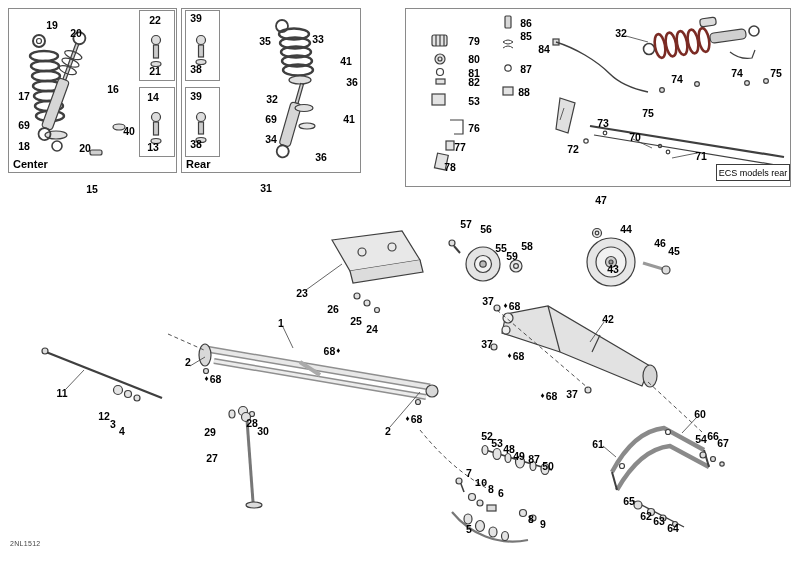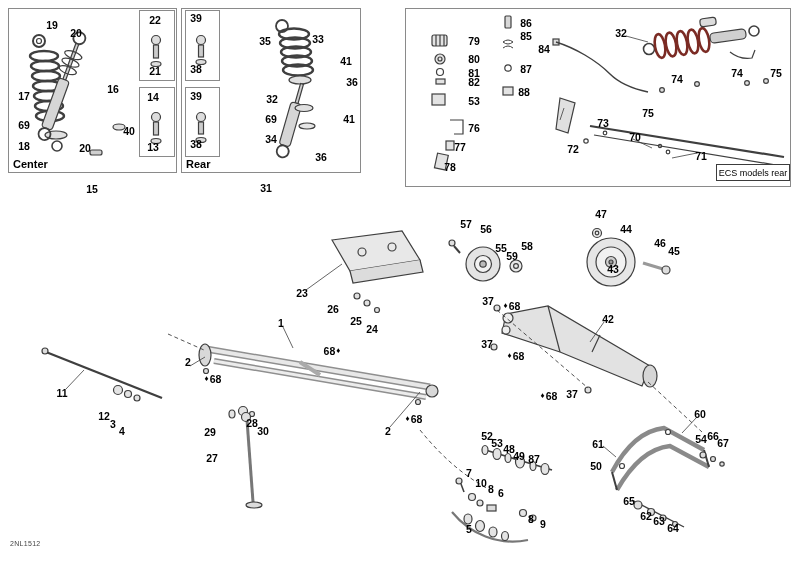--- a/index.html
+++ b/index.html
@@ -462,21 +462,21 @@
       </span>
       <span class="callout" style="left: 473px; top: 248px; margin-left: 28px;">
         <b>55</b>
       </span>
       <span class="callout" style="left: 527px; top: 246px;">
         <b>58</b>
       </span>
       <span class="callout" style="left: 512px; top: 256px;">
         <b>59</b>
       </span>
-      <span class="callout" style="left: 601px; top: 214px;">
+      <span class="callout" style="left: 601px; top: 200px;">
         <b>47</b>
       </span>
       <span class="callout" style="left: 613px; top: 221px; margin-top: 48px;">
         <b>43</b>
       </span>
       <span class="callout" style="left: 626px; top: 229px;">
         <b>44</b>
       </span>
       <span class="callout" style="left: 660px; top: 243px;">
         <b>46</b>
@@ -576,39 +576,39 @@
       </span>
       <span class="callout" style="left: 509px; top: 449px;">
         <b>48</b>
       </span>
       <span class="callout" style="left: 519px; top: 456px;">
         <b>49</b>
       </span>
       <span class="callout" style="left: 534px; top: 459px;">
         <b>87</b>
       </span>
-      <span class="callout" style="left: 548px; top: 466px; margin-left: 48px;">
+      <span class="callout" style="left: 548px; top: 466px;">
         <b>50</b>
       </span>
       <span class="callout" style="left: 598px; top: 444px;">
         <b>61</b>
       </span>
       <span class="callout" style="left: 701px; top: 439px;">
         <b>54</b>
       </span>
       <span class="callout" style="left: 713px; top: 436px;">
         <b>66</b>
       </span>
       <span class="callout" style="left: 723px; top: 443px;">
         <b>67</b>
       </span>
       <span class="callout" style="left: 469px; top: 473px;">
         <b>7</b>
       </span>
-      <span class="callout" style="left: 481px; top: 483px;">
+      <span class="callout" style="left: 481px; top: 483px; font-family: Liberation Mono, monospace;">
         <b>10</b>
       </span>
       <span class="callout" style="left: 491px; top: 489px;">
         <b>8</b>
       </span>
       <span class="callout" style="left: 501px; top: 493px;">
         <b>6</b>
       </span>
       <span class="callout" style="left: 469px; top: 529px;">
         <b>5</b>

